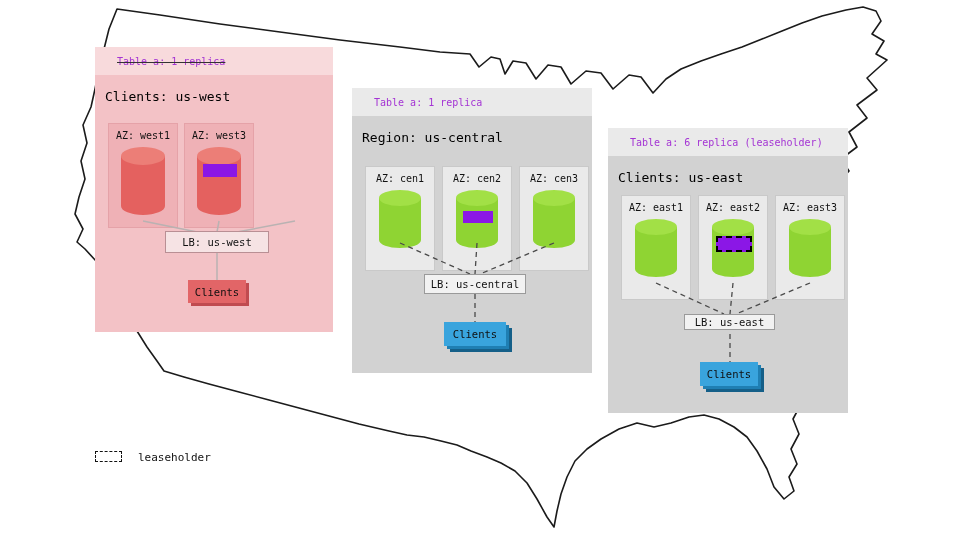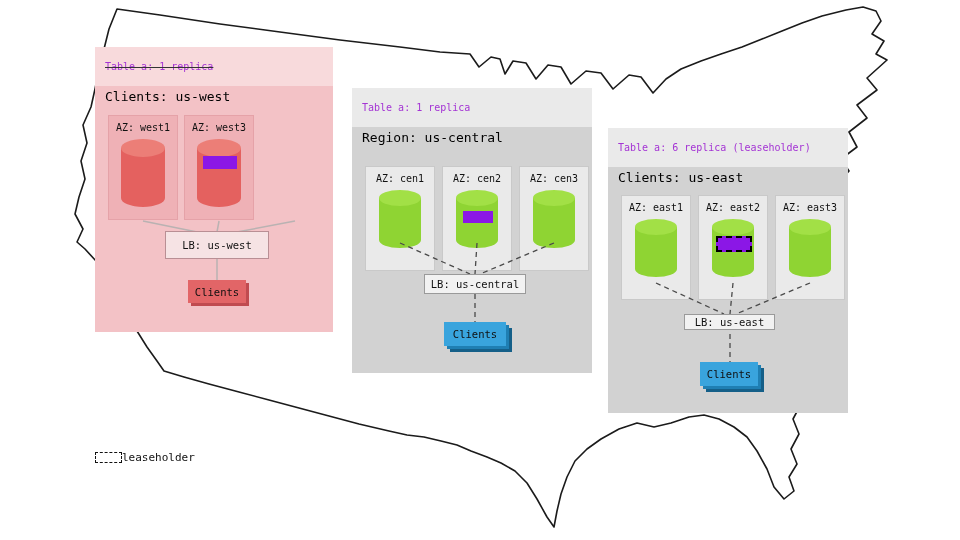--- a/index.html
+++ b/index.html
@@ -12,22 +12,22 @@
   .stage { position:absolute; left:0; top:0; width:960px; height:540px; }
 
   .map-svg { position:absolute; left:0; top:0; }
   .map-path { fill:none; stroke:var(--map-stroke,#1b1b1b); stroke-width:1.6; stroke-linejoin:round; stroke-linecap:round; }
 
   .panel { position:absolute; }
   .panel.red  { background:var(--west-panel,#f3c2c6); }
   .panel.gray { background:var(--gray-panel,#d2d2d2); }
 
   .panel-header {
-    position:absolute; left:0; top:0; right:0; height:39px;
-    display:flex; align-items:center; padding:0 10px; font-size:10px;
+    position:absolute; left:0; top:0; right:0; height:28px;
+    display:flex; align-items:center; padding:0 22px; font-size:10px;
   }
   .red  .panel-header { background:var(--west-header,#f8dadc); }
   .gray .panel-header { background:var(--gray-header,#eaeaea); }
   .table-label { color:var(--purple-text,#a434d4); white-space:nowrap; }
   .table-label.struck { text-decoration:line-through; text-decoration-color:#333; }
 
   .region-label { position:absolute; left:10px; top:42px; font-size:13px; color:#000; white-space:nowrap; }
 
   .az-row { position:absolute; left:13px; display:flex; }
   .red  .az-row { gap:6px; }
@@ -66,40 +66,40 @@
   }
   .clients.blue {
     background:var(--clients-blue,#39a4dd);
     box-shadow:3px 3px 0 var(--clients-blue-shadow1,#1f7fb3), 6px 6px 0 var(--clients-blue-shadow2,#155f88);
   }
   .clients.redc {
     background:var(--west-clients,#e26567);
     box-shadow:3px 3px 0 var(--west-clients-shadow,#c04b50);
   }
 
-  .legend { position:absolute; left:95px; top:451px; display:flex; align-items:center; gap:0; }
+  .legend { position:absolute; left:95px; top:451px; display:flex; gap:16px; }
   .legend-swatch { width:27px; height:11px; background:#fff; border:1.5px dashed #111; }
   .legend-label { font-size:11px; color:#111; }
 </style>
 </head>
 <body>
 
 <div class="stage">
 
   <svg class="map-svg" width="960" height="540" viewBox="0 0 960 540">
     <path class="map-path" d="M117,9 L160,15 L220,24 L280,32 L340,40 L400,47 L440,52 L470,54 L479,67 L491,57 L500,59 L505,74 L513,61 L526,63 L536,79 L548,65 L561,67 L571,84 L586,71 L601,73 L613,89 L629,75 L641,77 L653,93 L666,79 L681,69 L701,61 L721,54 L742,47 L762,39 L782,31 L802,23 L822,16 L846,10 L863,7 L876,11 L881,21 L872,34 L884,41 L876,54 L887,60 L867,78 L877,90 L857,105 L867,118 L849,132 L857,147 L841,159 L849,171 L837,184 L841,199 L829,214 L837,227 L823,241 L831,254 L817,269 L823,284 L811,299 L817,314 L805,329 L811,344 L799,359 L805,374 L795,389 L801,404 L793,419 L799,434 L791,449 L797,464 L789,477 L794,491 L784,499 L774,487 L767,469 L757,451 L747,437 L734,427 L719,419 L704,415 L689,417 L671,423 L654,427 L637,423 L619,429 L601,439 L587,449 L575,461 L567,477 L561,494 L557,511 L554,527 L547,517 L537,499 L527,483 L515,471 L501,463 L487,457 L471,451 L457,445 L441,441 L424,437 L407,435 L389,431 L359,424 L329,416 L299,408 L269,400 L239,392 L209,384 L184,377 L164,371 L157,361 L147,347 L137,331 L127,314 L117,297 L107,279 L96,261 L85,249 L77,242 L83,229 L75,214 L79,197 L85,179 L81,161 L87,143 L83,125 L91,107 L95,89 L99,69 L104,49 L109,29 Z"></path>
   </svg>
 
   <div class="panel red" style="left:95px;top:47px;width:238px;height:285px">
     <div class="panel-header">
       <span class="table-label struck">Table a: 1 replica</span>
     </div>
     <div class="region-label">Clients: us-west</div>
 
-    <div class="az-row" style="top:68px">
+    <div class="az-row" style="top:76px">
       <div class="az-box">
         <div class="az-label">AZ: west1</div>
         <svg class="cyl" width="48" height="70" viewBox="0 0 48 70">
           <path class="cyl-body red" d="M2,9 V59 a22,9 0 0 0 44,0 V9 Z"></path>
           <ellipse class="cyl-top red" cx="24" cy="9" rx="22" ry="9"></ellipse>
         </svg>
       </div>
       <div class="az-box">
         <div class="az-label">AZ: west3</div>
         <svg class="cyl" width="48" height="70" viewBox="0 0 48 70">
@@ -110,21 +110,21 @@
       </div>
     </div>
 
     <svg class="connector-svg" width="238" height="285">
       <line class="solid-line" x1="48" y1="174" x2="102" y2="185"></line>
       <line class="solid-line" x1="124" y1="174" x2="122" y2="185"></line>
       <line class="solid-line" x1="200" y1="174" x2="142" y2="185"></line>
       <line class="solid-line" x1="122" y1="206" x2="122" y2="233"></line>
     </svg>
 
-    <div class="lb-box" style="left:70px;top:184px;width:104px;height:28px">LB: us-west</div>
+    <div class="lb-box" style="left:70px;top:184px;width:104px;height:22px">LB: us-west</div>
     <div class="clients redc" style="left:93px;top:233px;width:58px;height:23px">Clients</div>
   </div>
 
   <div class="panel gray" style="left:352px;top:88px;width:240px;height:285px">
     <div class="panel-header">
       <span class="table-label">Table a: 1 replica</span>
     </div>
     <div class="region-label">Region: us-central</div>
 
     <div class="az-row" style="top:78px">

